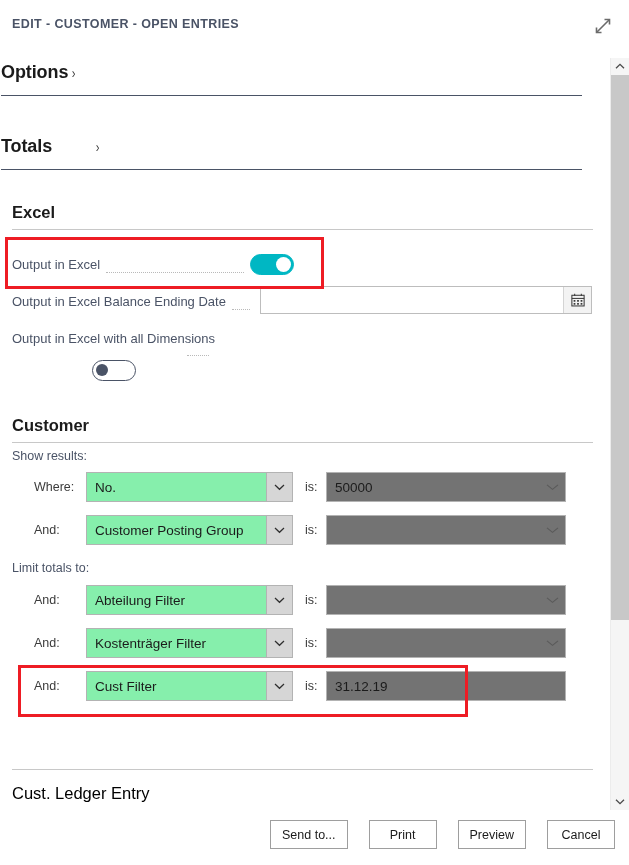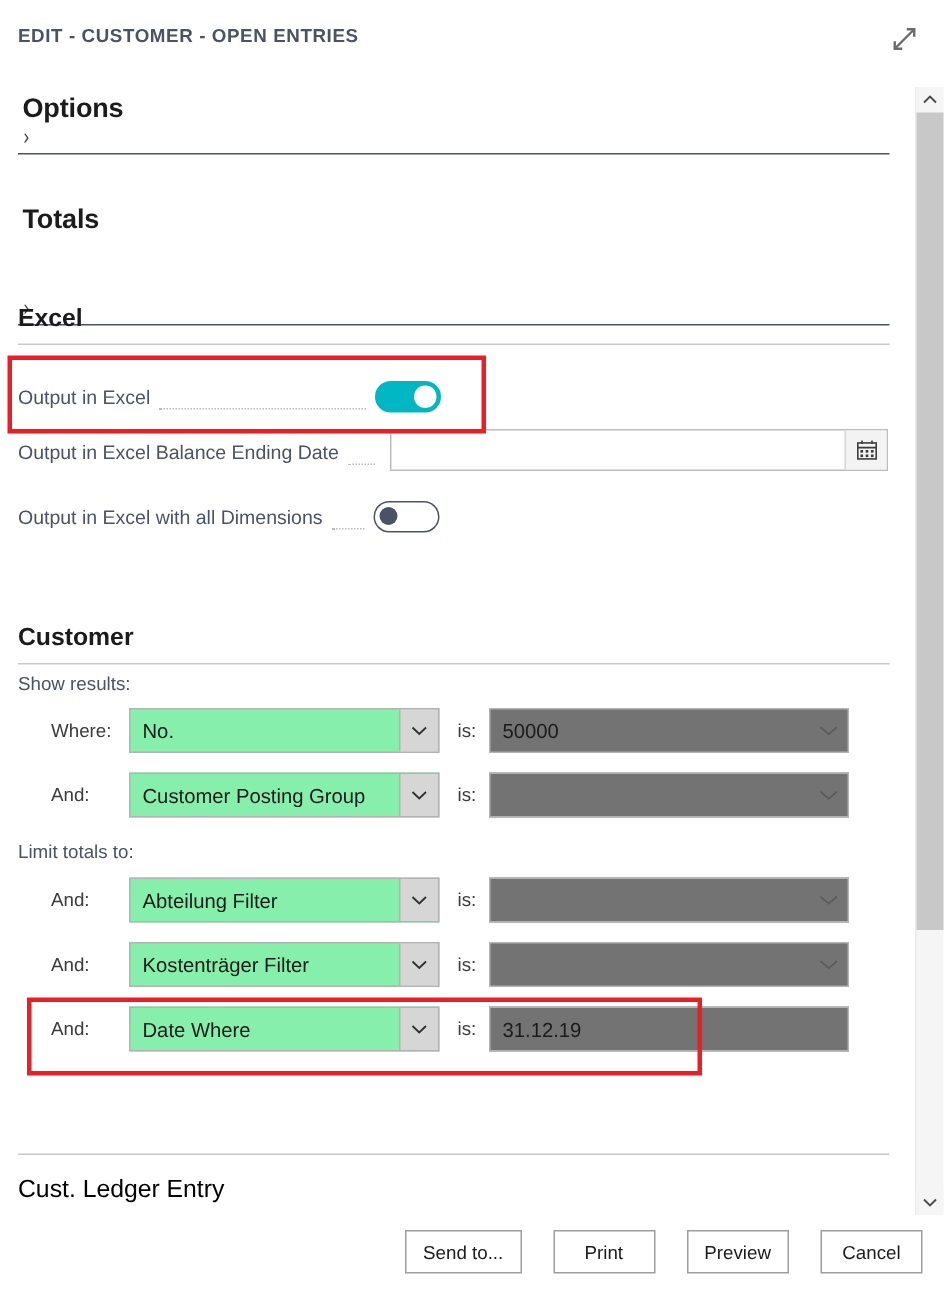--- a/index.html
+++ b/index.html
@@ -45,28 +45,27 @@
     left: 0;
     top: 48px;
     width: 605px;
     height: 762px;
     overflow: hidden;
   }
 
   
   .collapse-head {
     position: absolute;
-    left: 12px;
+    left: 1px;
     width: 581px;
     border-bottom: 1.6px solid #4a5366;
-    padding-bottom: 2px;
+    padding-bottom: 12px;
     cursor: pointer;
     display: flex;
     align-items: baseline;
-    flex-direction: column;
   }
   .collapse-head .ch-label {
     font-size: 18px;
     font-weight: 600;
     color: #1b1b1b;
     letter-spacing: -0.1px;
   }
   .collapse-head .ch-chev {
     margin-left: 3px;
     font-size: 15px;
@@ -401,21 +400,21 @@
             <rect x="7" y="8" width="2" height="2"></rect>
             <rect x="11" y="8" width="2" height="2"></rect>
           <rect x="3" y="11.4" width="2" height="2"></rect>
             <rect x="7" y="11.4" width="2" height="2"></rect>
             <rect x="11" y="11.4" width="2" height="2"></rect>
         </g>
       </svg>
     </span>
   </div>
 
-  <div class="fld-row" style="top:283px;">
+  <div class="fld-row" style="top:283px;flex-direction:column;">
     <span class="fld-label">Output in Excel with all Dimensions</span>
     <span class="leader" style="width:22px;"></span>
     <span class="toggle off">
         <span class="knob"></span>
       </span>
   </div>
 
   <div class="sec-head big" style="top:368px;">
     <span class="sh-label">Customer</span>
   </div>
@@ -504,21 +503,21 @@
         <svg width="13" height="8" viewBox="0 0 13 8" aria-hidden="true">
             <polyline points="1,1.8 6.5,6.4 12,1.8" fill="none" stroke="#5a5a5a" stroke-width="1.1"></polyline>
           </svg>
       </span>
     </span>
   </div>
 
   <div class="filt-row" style="top:623px;">
     <span class="filt-conj">And:</span>
     <span class="combo">
-      <span class="combo-val">Date Where</span>
+      <span class="combo-val">Cust Filter</span>
       <span class="combo-btn">
         <svg width="11" height="8" viewBox="0 0 11 8" aria-hidden="true">
             <polyline points="1,2 5.5,6.3 10,2" fill="none" stroke="#2f2f2f" stroke-width="1.2"></polyline>
           </svg>
       </span>
     </span>
     <span class="filt-is">is:</span>
     <span class="valbox">
       <span class="val-text">31.12.19</span>
     </span>

